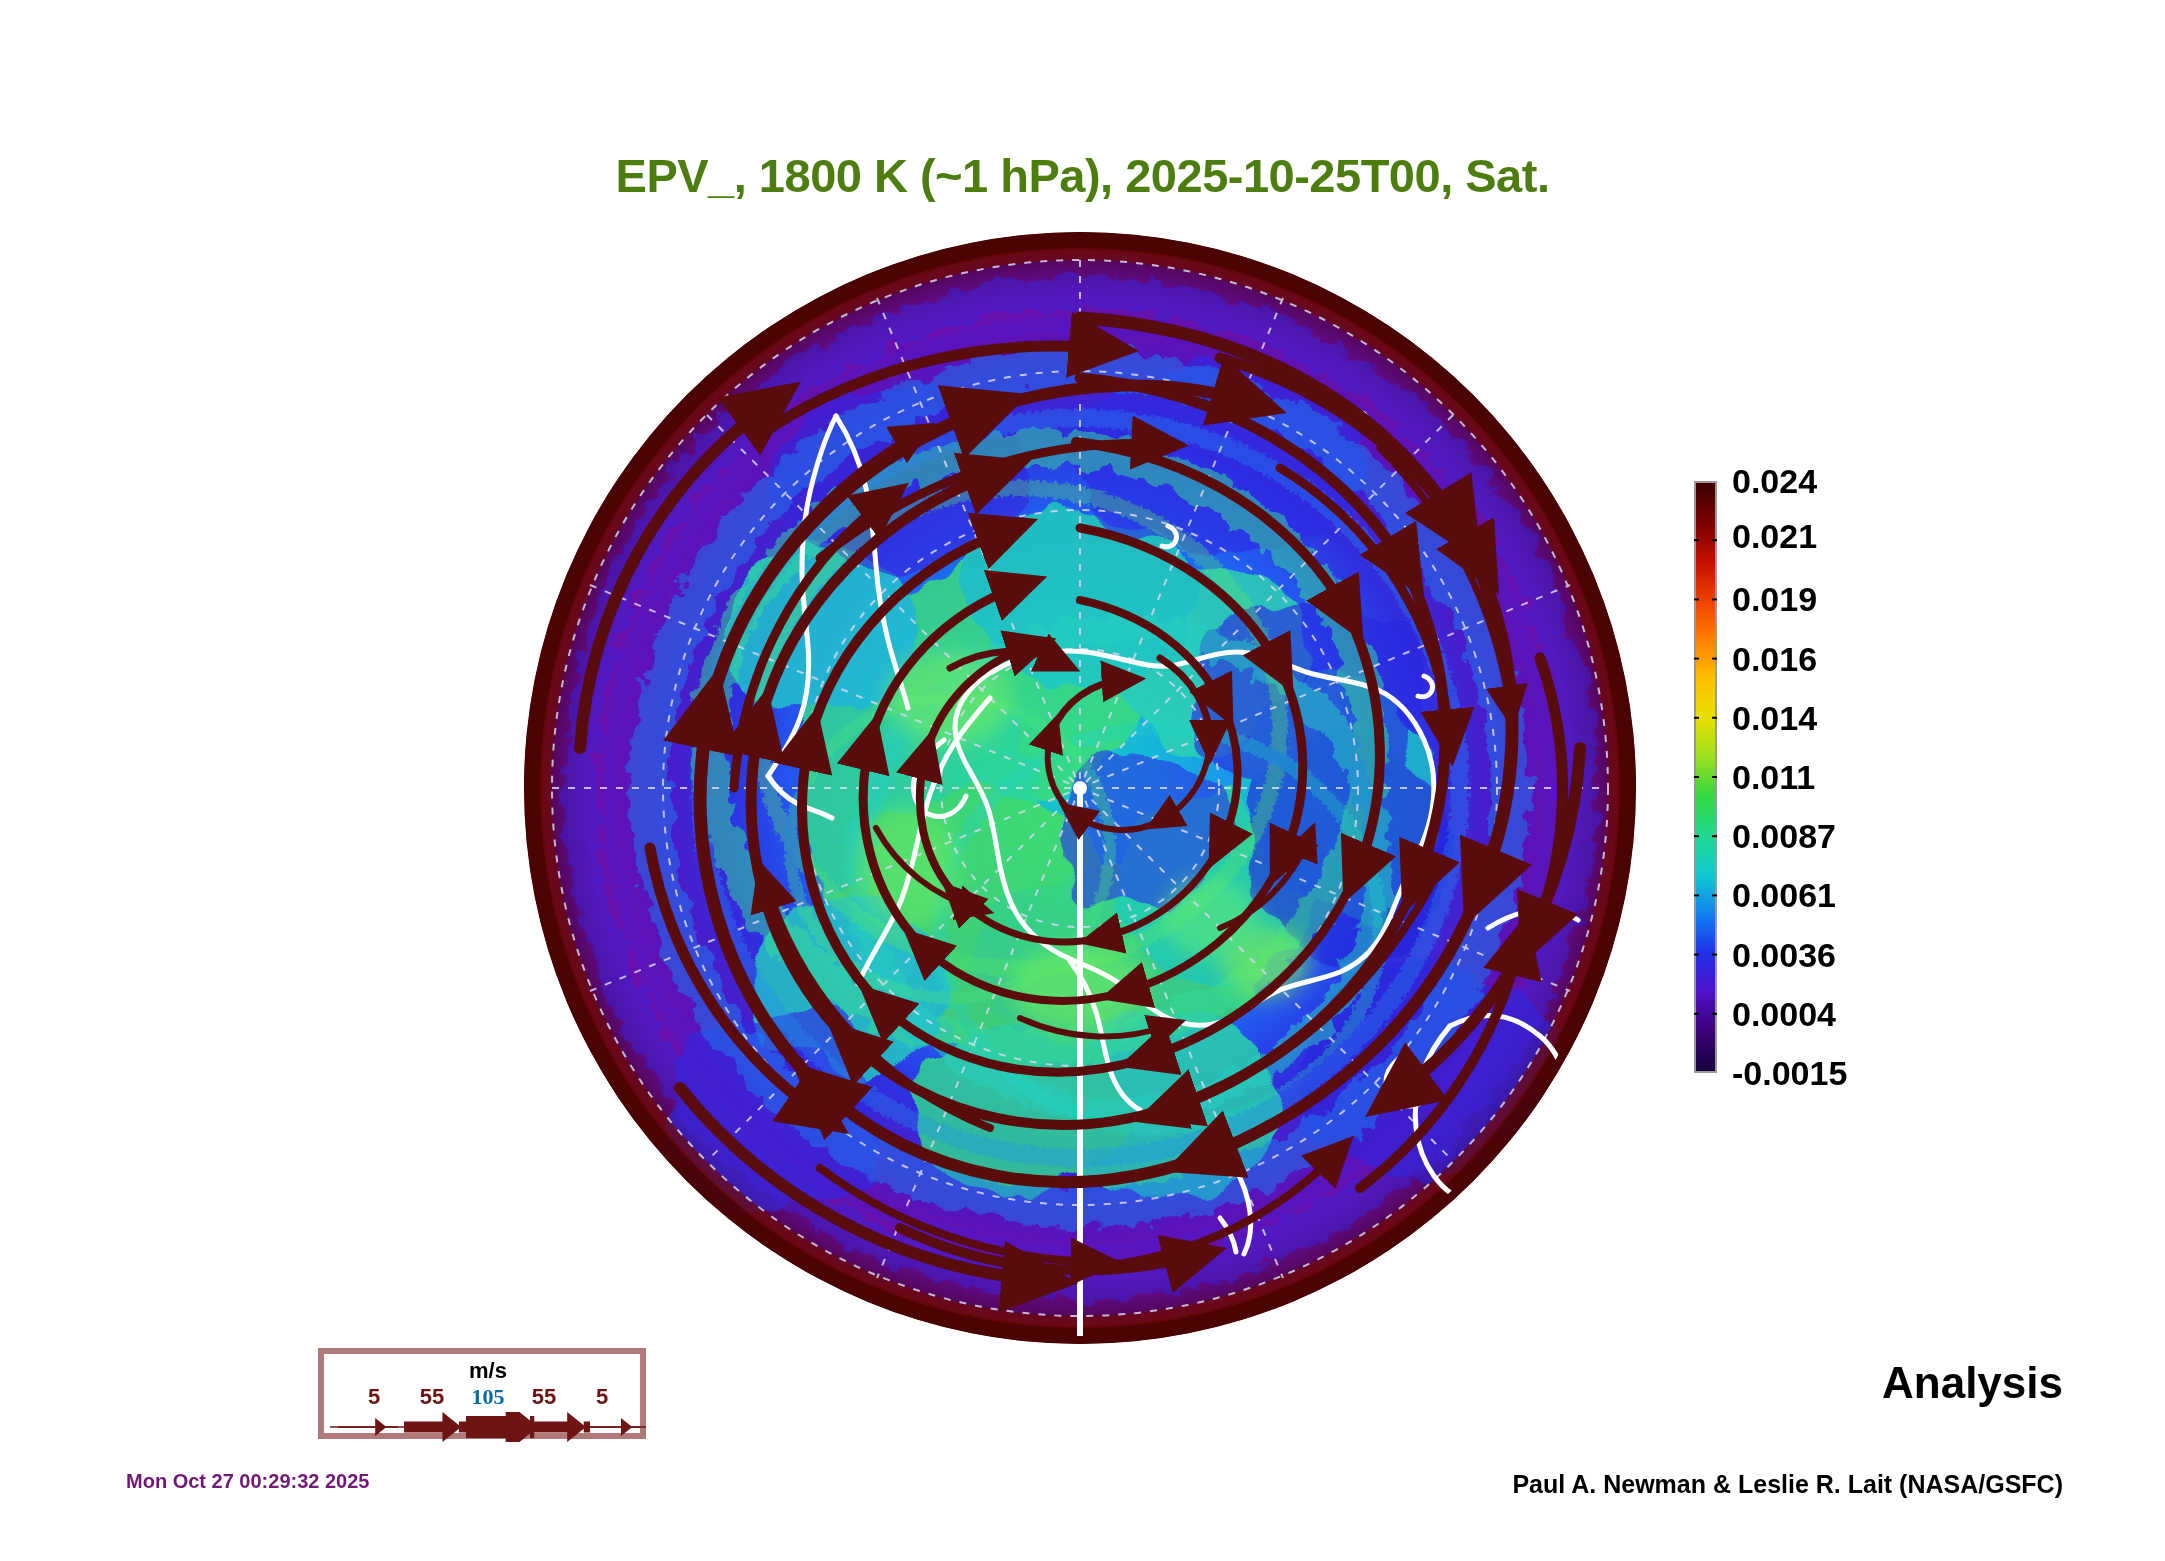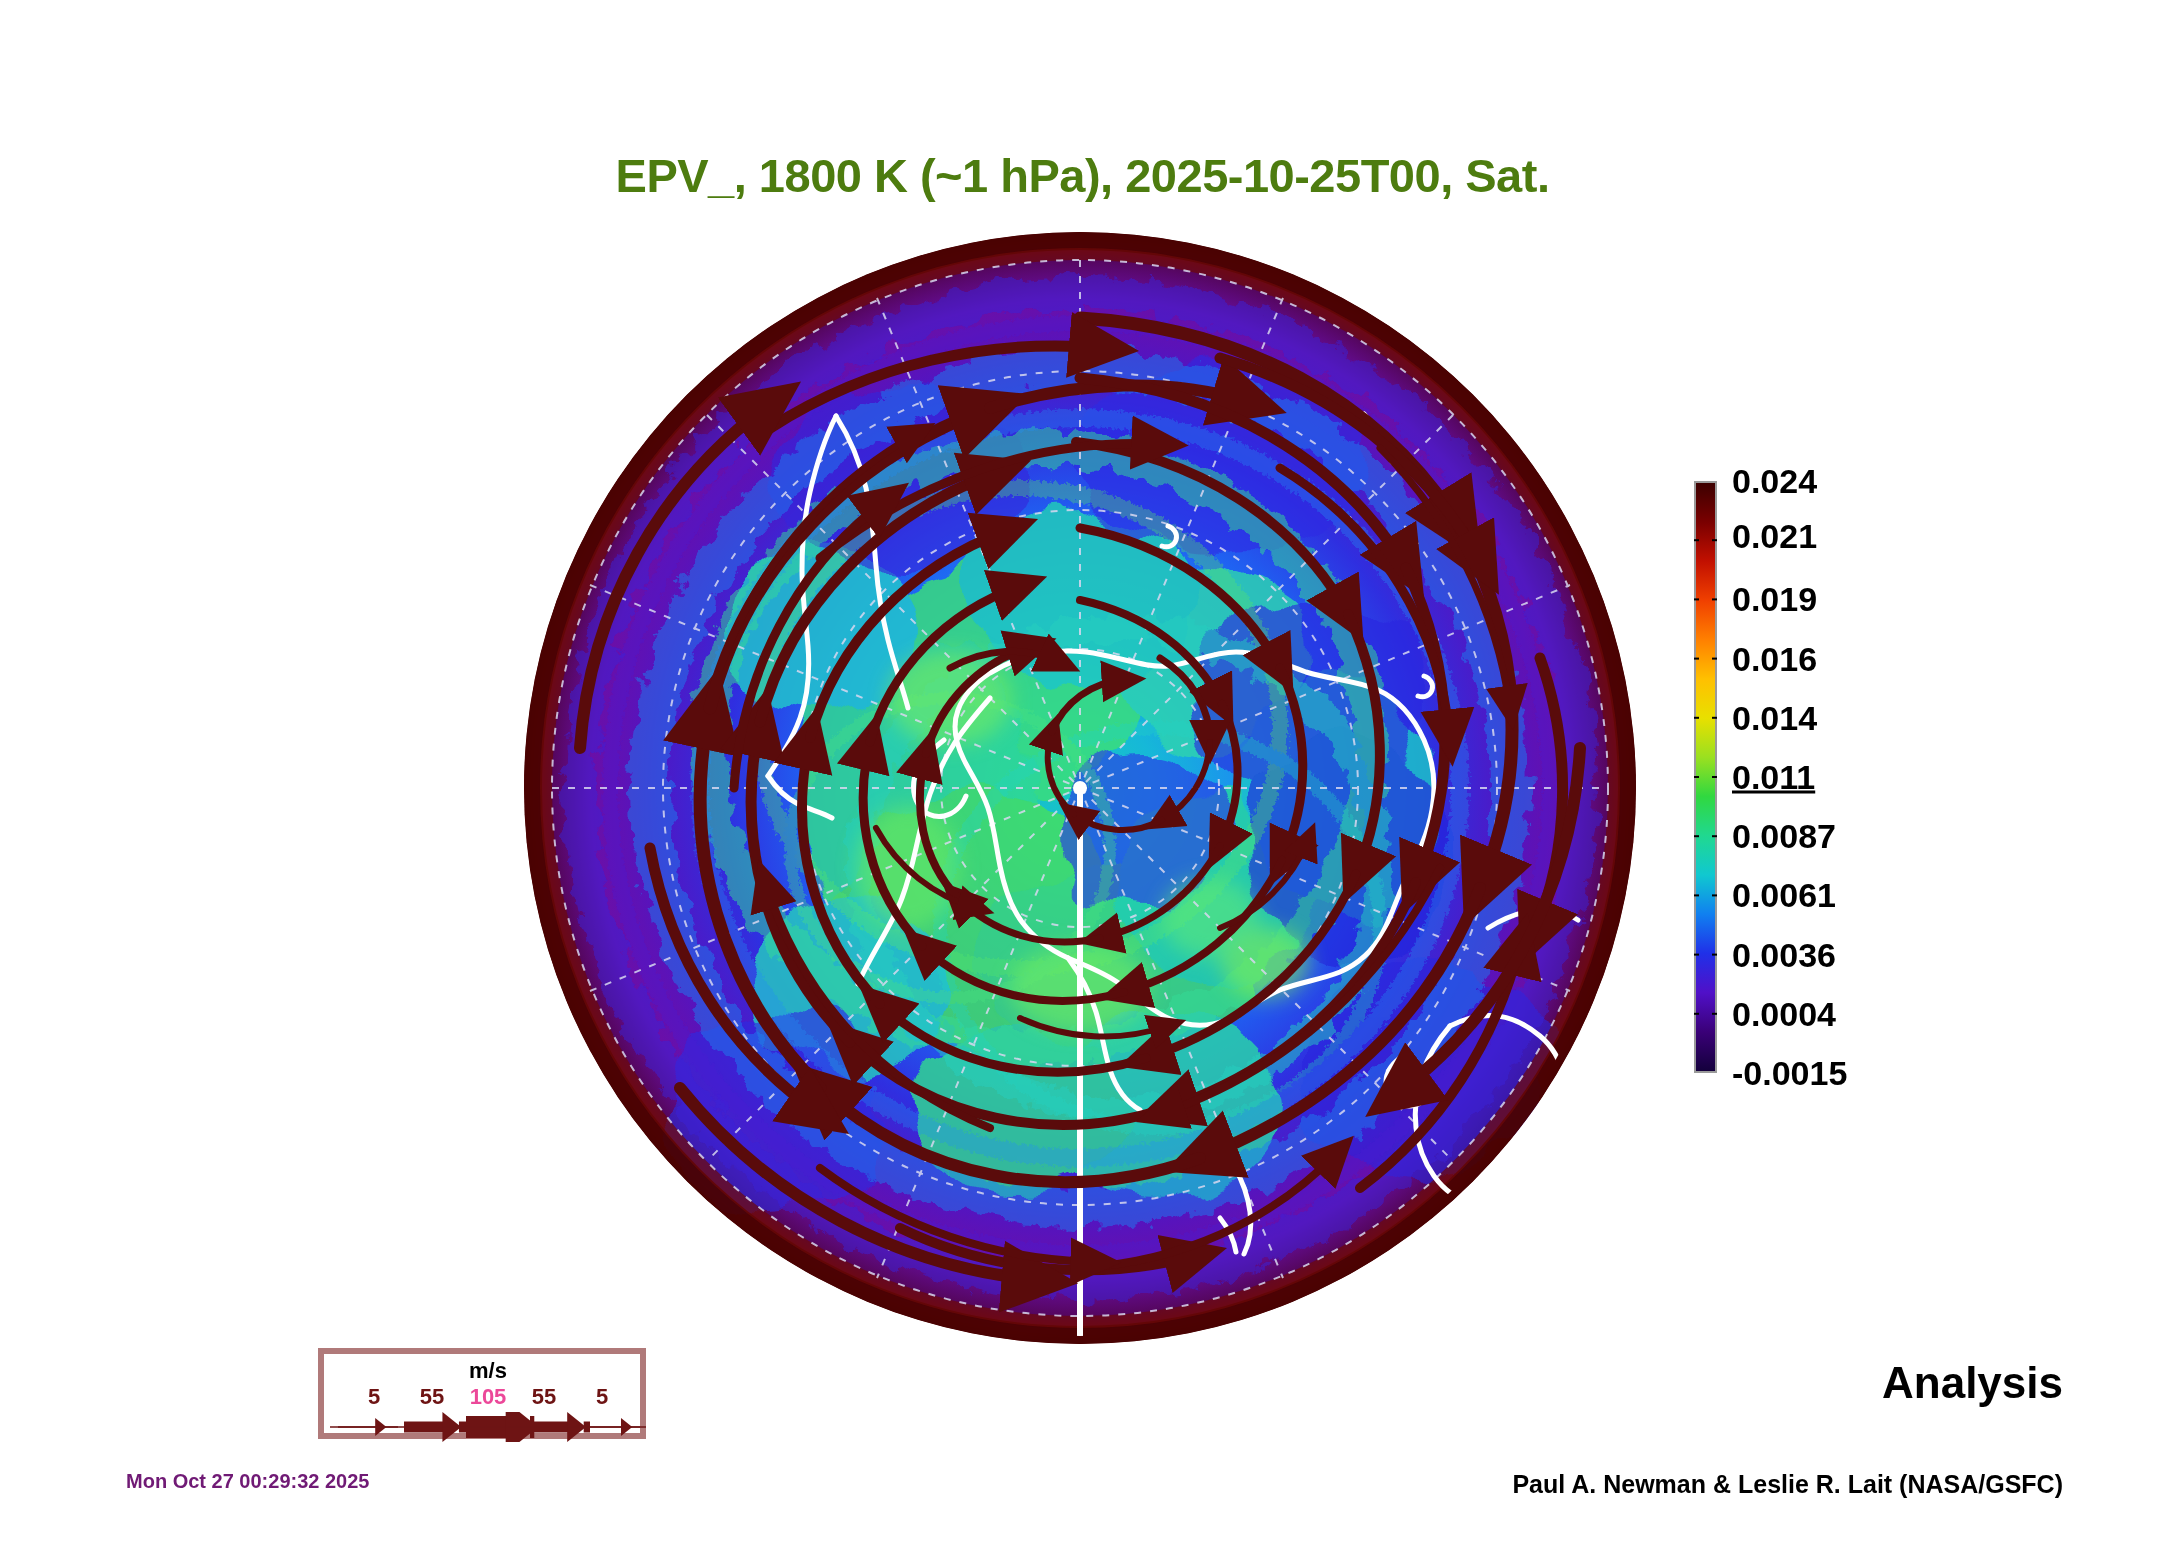--- a/index.html
+++ b/index.html
@@ -343,35 +343,35 @@
       <line x1="18" y1="473.6" x2="23" y2="473.6" stroke="#000" stroke-width="2"></line>
       <line x1="0" y1="532.8000000000001" x2="5" y2="532.8000000000001" stroke="#000" stroke-width="2"></line>
       <line x1="18" y1="532.8000000000001" x2="23" y2="532.8000000000001" stroke="#000" stroke-width="2"></line>
     </svg>
   <div id="colorbar-labels">
       <div class="cb-label" style="top: 0px;">0.024</div>
       <div class="cb-label" style="top: 55px; text-align: right;">0.021</div>
       <div class="cb-label" style="top: 118.4px;">0.019</div>
       <div class="cb-label" style="top: 177.6px;">0.016</div>
       <div class="cb-label" style="top: 236.8px;">0.014</div>
-      <div class="cb-label" style="top: 296px; text-decoration: underline;">0.011</div>
+      <div class="cb-label" style="top: 296px;">0.011</div>
       <div class="cb-label" style="top: 355.2px;">0.0087</div>
       <div class="cb-label" style="top: 414.4px;">0.0061</div>
       <div class="cb-label" style="top: 473.6px;">0.0036</div>
       <div class="cb-label" style="top: 532.8px;">0.0004</div>
       <div class="cb-label" style="top: 592px;">-0.0015</div>
     </div>
 </div>
 
 <div id="legend-box" style="border-color: rgb(176, 122, 122);">
   <div id="legend-units">m/s</div>
   <div id="legend-ticks">
       <span class="lg-tick" style="left: 50px; color: rgb(110, 20, 20);">5</span>
       <span class="lg-tick" style="left: 108px; color: rgb(110, 20, 20);">55</span>
-      <span class="lg-tick" style="left: 164px; color: #ec4899;">105</span>
+      <span class="lg-tick" style="left: 164px; color: #0369a1; font-family: Liberation Serif, serif;">105</span>
       <span class="lg-tick" style="left: 220px; color: rgb(110, 20, 20);">55</span>
       <span class="lg-tick" style="left: 278px; color: rgb(110, 20, 20);">5</span>
     </div>
   <svg id="legend-arrows" viewBox="0 0 328 30">
       <line x1="14" y1="15" x2="53.2" y2="15" stroke="#6e1414" stroke-width="1.5"></line>
       <path d="M51.2,6 L62.45,15 L51.2,24 Z" fill="#6e1414"></path>
       <line x1="61.1" y1="15" x2="74" y2="15" stroke="#6e1414" stroke-width="1.5"></line>
       <line x1="80" y1="15" x2="120.44" y2="15" stroke="#6e1414" stroke-width="11"></line>
       <path d="M118.44,0 L137.19,15 L118.44,30 Z" fill="#6e1414"></path>
       <line x1="134.94" y1="15" x2="142" y2="15" stroke="#6e1414" stroke-width="11"></line>

